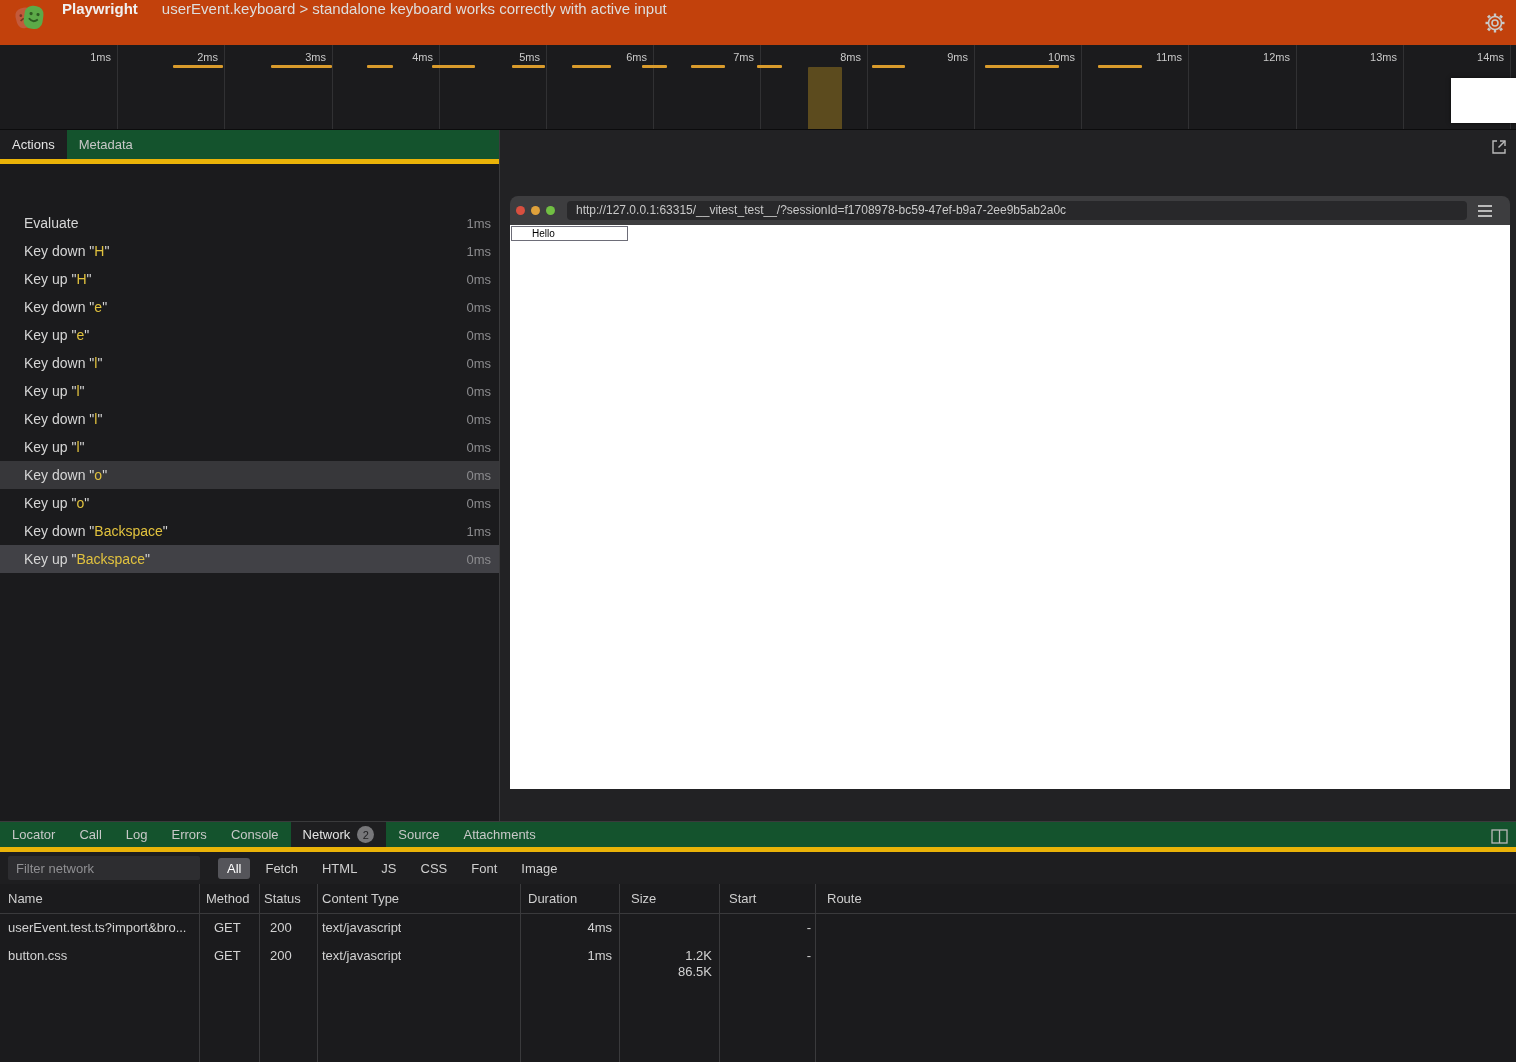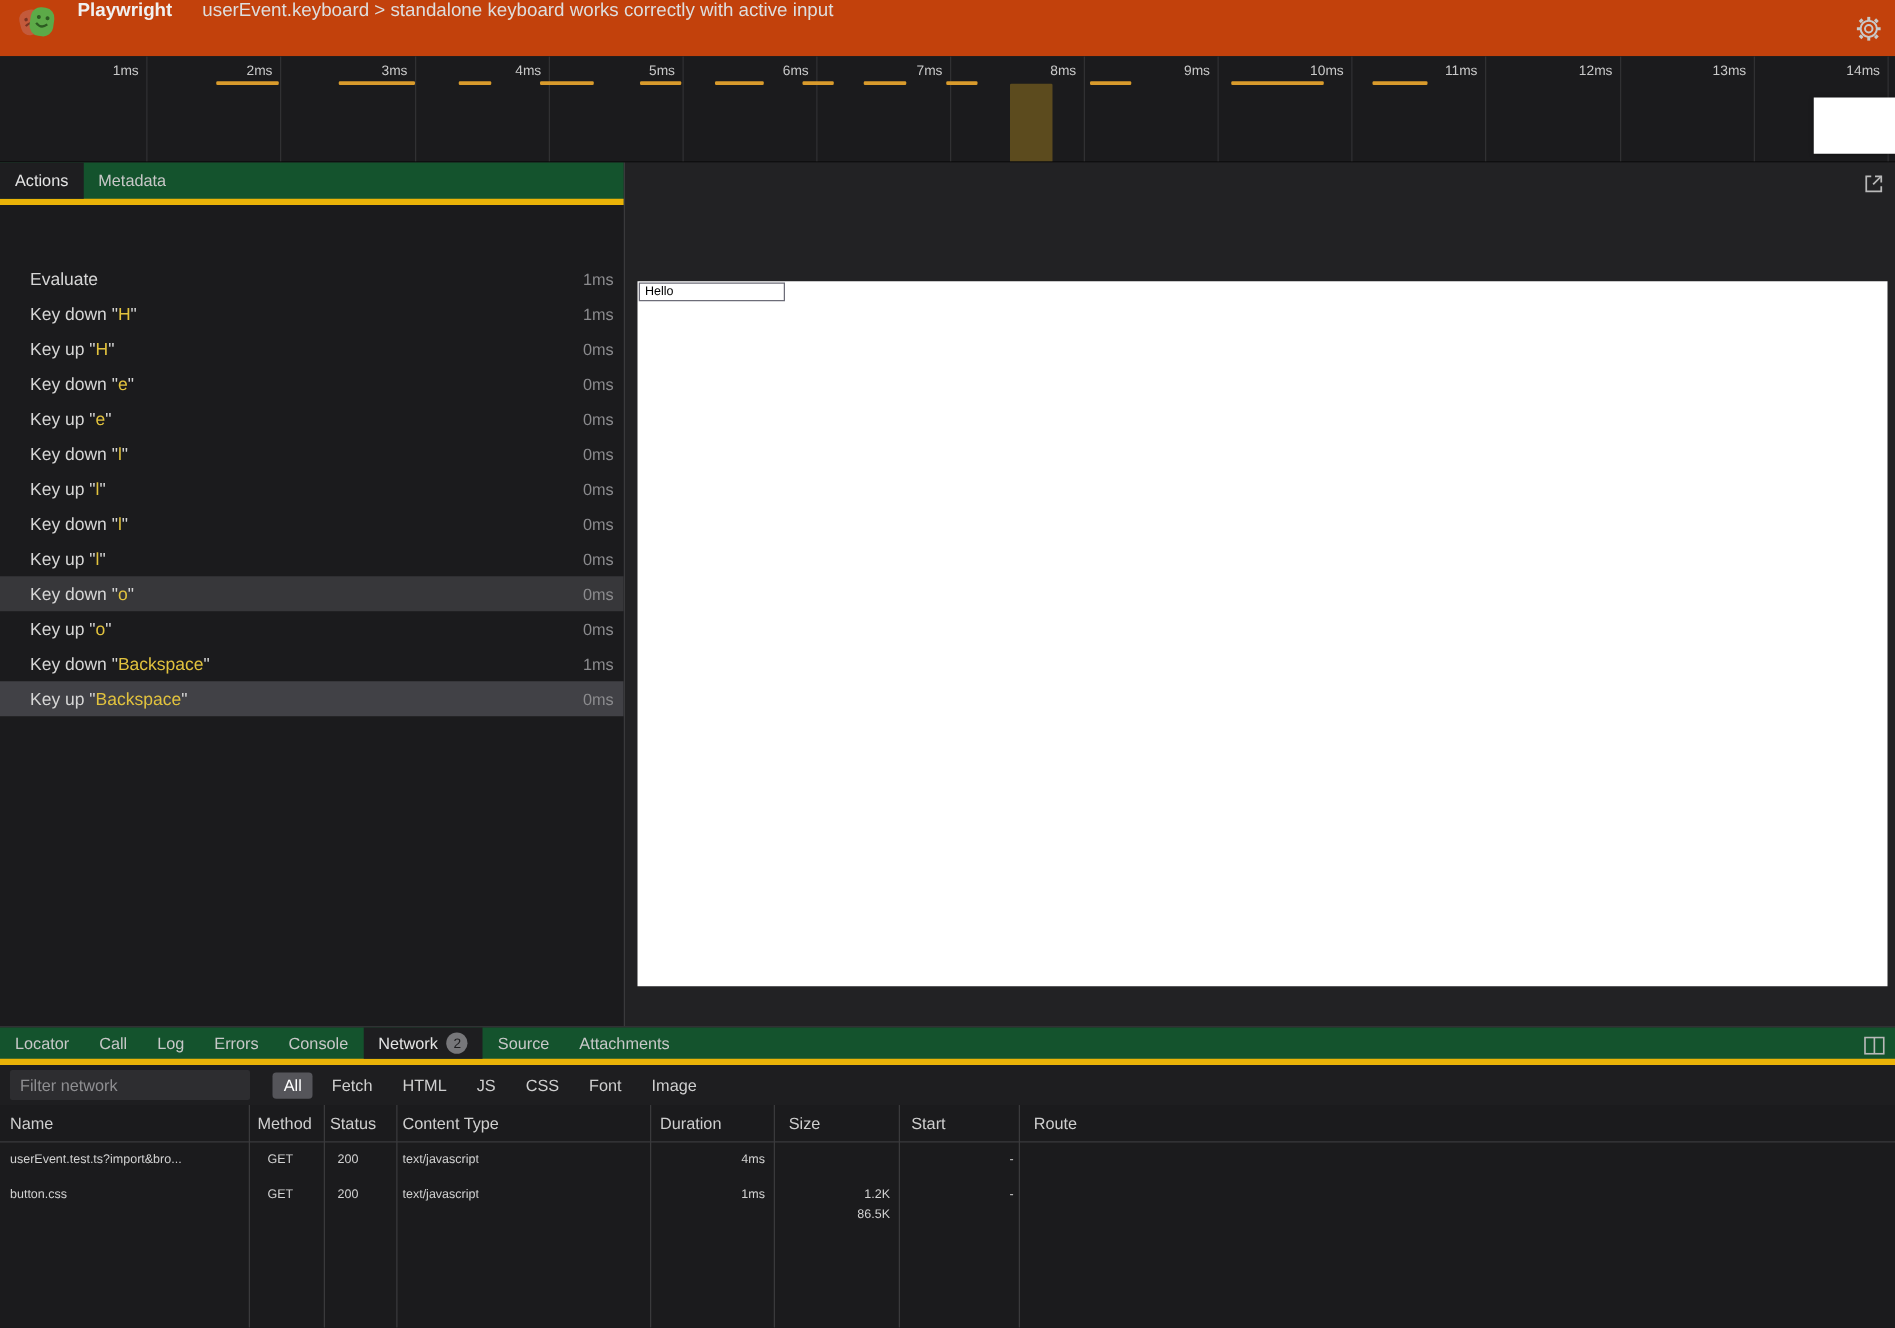--- a/index.html
+++ b/index.html
@@ -61,21 +61,21 @@
   .traffic-dot { width:9px; height:9px; border-radius:50%; margin-left:6px; flex:0 0 auto; }
   #url-bar { margin-left:12px; width:900px; height:19px; background:#28282a; border-radius:4px;
     color:#c9c9c9; font-size:12px; line-height:19px; padding-left:9px; white-space:nowrap;
     overflow:hidden; }
   #chrome-menu { margin-left:10px; width:16px; height:14px; cursor:pointer; }
 
   #snap-page { position:absolute; left:10px; top:95px; width:1000px; height:564px;
     background:#ffffff; }
   #snap-input { position:absolute; left:1px; top:1px; width:117px; height:15px;
     border:1px solid #6d6d78; background:#fff; color:#000; font-size:10px; line-height:13px;
-    padding:0 4px; font-family:"Liberation Sans", sans-serif; }
+    padding:0 20px; font-family:"Liberation Sans", sans-serif; }
 
   
   #bottom-panel { position:absolute; left:0; top:821px; width:1516px; height:241px;
     background:#1b1b1d; border-top:1px solid #3a3a3c; }
   #bottom-tabbar { height:30px; }
   #bottom-tabbar .tab { font-size:13px; }
   #split-icon { position:absolute; right:8px; top:7px; width:17px; height:15px; cursor:pointer; }
 
   #filter-row { position:relative; height:32px; background:#1e1e20; display:flex;
     align-items:center; }
@@ -88,21 +88,21 @@
   .chip.selected { background:#55555a; color:#ffffff; }
 
   #net-table { position:absolute; left:0; top:62px; width:1316px; bottom:0; }
   .col-sep { position:absolute; top:0; bottom:0; width:1px; background:#3a3a3c; }
   #net-header { position:absolute; left:0; top:0; width:1516px; height:30px;
     border-bottom:1px solid #3a3a3c; }
   .net-hcell { position:absolute; top:0; height:30px; line-height:30px; color:#cfcfcf;
     font-size:13px; }
   .net-row { position:absolute; left:0; width:1516px; height:28px; cursor:pointer; }
   .net-cell { position:absolute; top:0; height:28px; line-height:28px; color:#d2d2d2;
-    font-size:10px; white-space:nowrap; overflow:hidden; }
+    font-size:13px; white-space:nowrap; overflow:hidden; }
 </style>
 </head>
 <body>
 
 <div id="header">
   <svg id="logo" viewBox="0 0 34 34">
     <g transform="rotate(-14 12 18)">
       <rect x="4" y="8" width="17" height="20" rx="7" fill="#c35a3b"></rect>
       <circle cx="9.5" cy="15" r="1.4" fill="#7a3322"></circle>
       <circle cx="15.5" cy="15" r="1.4" fill="#7a3322"></circle>
@@ -247,20 +247,29 @@
 
 <div id="v-divider"></div>
 
 <div id="right-panel">
   <svg id="open-external" viewBox="0 0 18 18" fill="none" stroke="#b9b9b9" stroke-width="1.4">
     <path d="M7 3 H3 V15 H15 V11"></path>
     <path d="M10 3 H15 V8"></path>
     <path d="M15 3 L8.5 9.5"></path>
   </svg>
 
+  <div id="browser-chrome">
+    <span class="traffic-dot" style="background: rgb(216, 79, 63);"></span>
+    <span class="traffic-dot" style="background: rgb(223, 161, 59);"></span>
+    <span class="traffic-dot" style="background: rgb(113, 191, 67);"></span>
+    <div id="url-bar">http://127.0.0.1:63315/__vitest_test__/?sessionId=f1708978-bc59-47ef-b9a7-2ee9b5ab2a0c</div>
+    <svg id="chrome-menu" viewBox="0 0 16 14" stroke="#bbbbbb" stroke-width="2">
+      <path d="M1 2 H15 M1 7 H15 M1 12 H15"></path>
+    </svg>
+  </div>
 
   <div id="snap-page">
     <div id="snap-input">Hello</div>
   </div>
 </div>
 
 <div id="bottom-panel">
   <div class="tabbar" id="bottom-tabbar">
       <div class="tab">
         <span>Locator</span>

